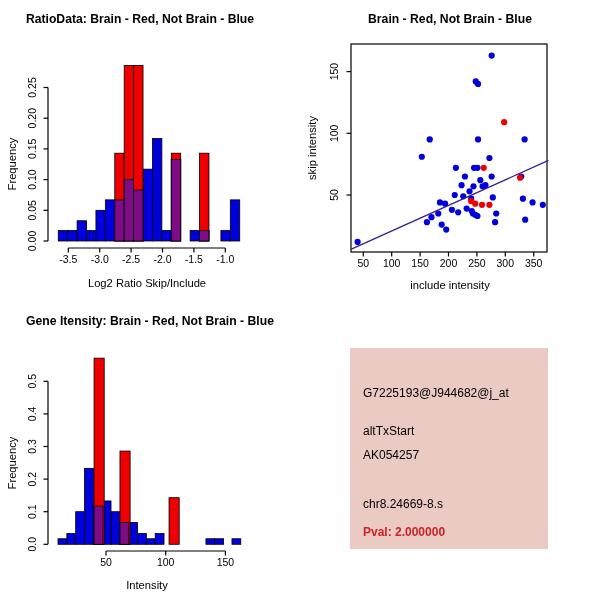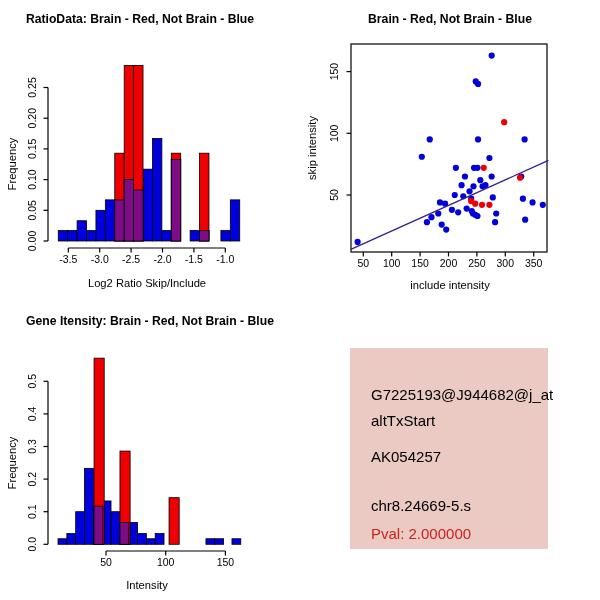--- a/index.html
+++ b/index.html
@@ -5,22 +5,22 @@
   html,body{margin:0;padding:0;background:#ffffff;}
   #screen{position:relative;width:600px;height:600px;background:#ffffff;overflow:hidden;
           font-family:"Liberation Sans",sans-serif;}
   .panel{position:absolute;width:300px;height:300px;}
   #panel-tl{left:0;top:0;}
   #panel-tr{left:300px;top:0;}
   #panel-bl{left:0;top:300px;}
   #panel-br{left:300px;top:300px;}
   svg{display:block;}
   .info-box{position:absolute;left:50px;top:48px;width:198px;height:201px;}
-  .info-line{position:absolute;left:13px;font-size:15px;color:#000;white-space:nowrap;margin-left:8px;}
-  .info-line.pval{color:#cc2222;}
+  .info-line{position:absolute;left:13px;font-size:12px;color:#000;white-space:nowrap;}
+  .info-line.pval{color:#cc2222;font-weight:bold;}
 </style>
 </head>
 <body>
 
 <div id="screen">
   <div class="panel" id="panel-tl">
     <svg id="svg-ratio_hist" width="300" height="300">
         <rect x="58.25199999999999" y="230.562" width="9.42" height="10.438" fill="#0000dc" stroke="#000" stroke-width="0.8"></rect>
         <rect x="67.67200000000001" y="230.562" width="9.42" height="10.438" fill="#0000dc" stroke="#000" stroke-width="0.8"></rect>
         <rect x="77.092" y="220.738" width="9.42" height="20.262" fill="#0000dc" stroke="#000" stroke-width="0.8"></rect>
@@ -203,19 +203,19 @@
         <line x1="48" y1="81.30000000000001" x2="43.5" y2="81.30000000000001" stroke="#000" stroke-width="1.2"></line>
         <text x="36" y="81.30000000000001" text-anchor="middle" font-size="10.5" fill="#000" font-family="&quot;Liberation Sans&quot;, sans-serif" transform="rotate(-90 36 81.30000000000001)">0.5</text>
         <text x="150" y="25" text-anchor="middle" font-size="12.2" fill="#000" font-family="&quot;Liberation Sans&quot;, sans-serif" font-weight="bold">Gene Itensity: Brain - Red, Not Brain - Blue</text>
         <text x="147" y="289" text-anchor="middle" font-size="11.2" fill="#000" font-family="&quot;Liberation Sans&quot;, sans-serif">Intensity</text>
         <text x="16" y="163" text-anchor="middle" font-size="11.2" fill="#000" font-family="&quot;Liberation Sans&quot;, sans-serif" transform="rotate(-90 16 163)">Frequency</text>
       </svg>
   </div>
   <div class="panel" id="panel-br">
     <div class="info-box" id="info-box" style="background: rgb(234, 202, 195);">
       <div class="info-line" style="top:38px">G7225193@J944682@j_at</div>
-      <div class="info-line" style="top:64px">altTxStart</div>
+      <div class="info-line" style="top:76px">altTxStart</div>
       <div class="info-line" style="top:100px">AK054257</div>
-      <div class="info-line" style="top:149px">chr8.24669-5.s</div>
+      <div class="info-line" style="top:149px">chr8.24669-8.s</div>
       <div class="info-line pval" style="top:177px">Pval: 2.000000</div>
     </div>
   </div>
 </div>
 
 </body></html>

